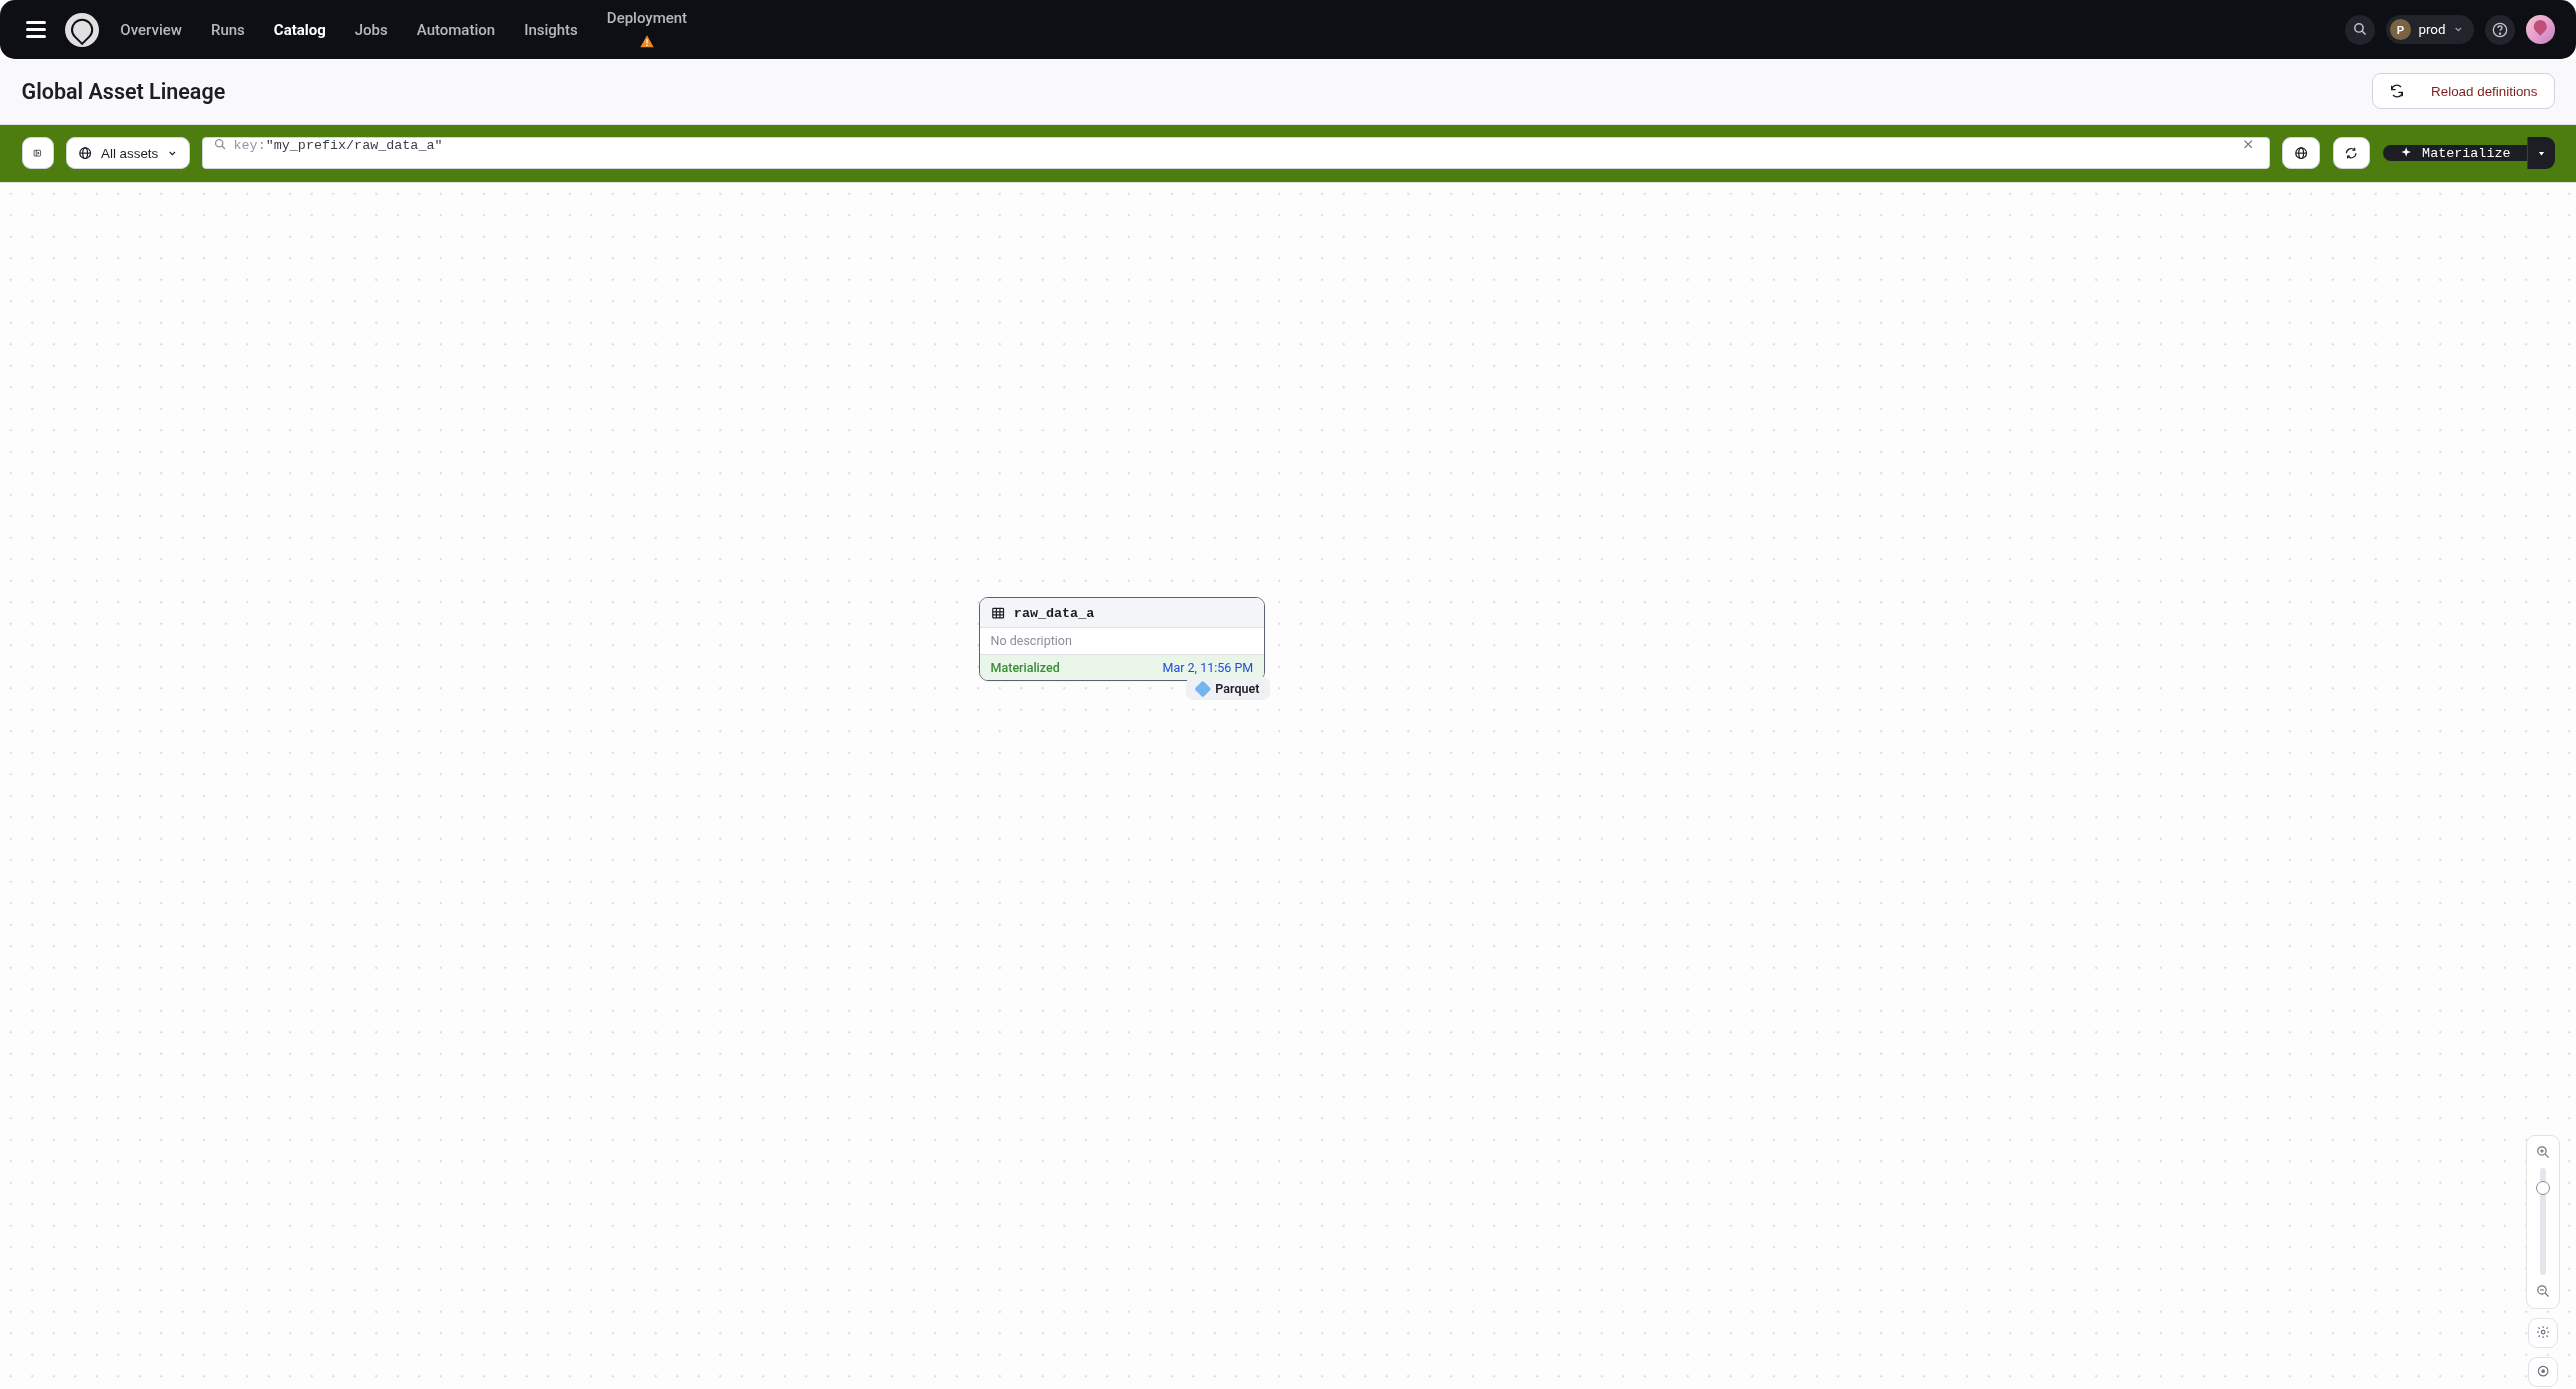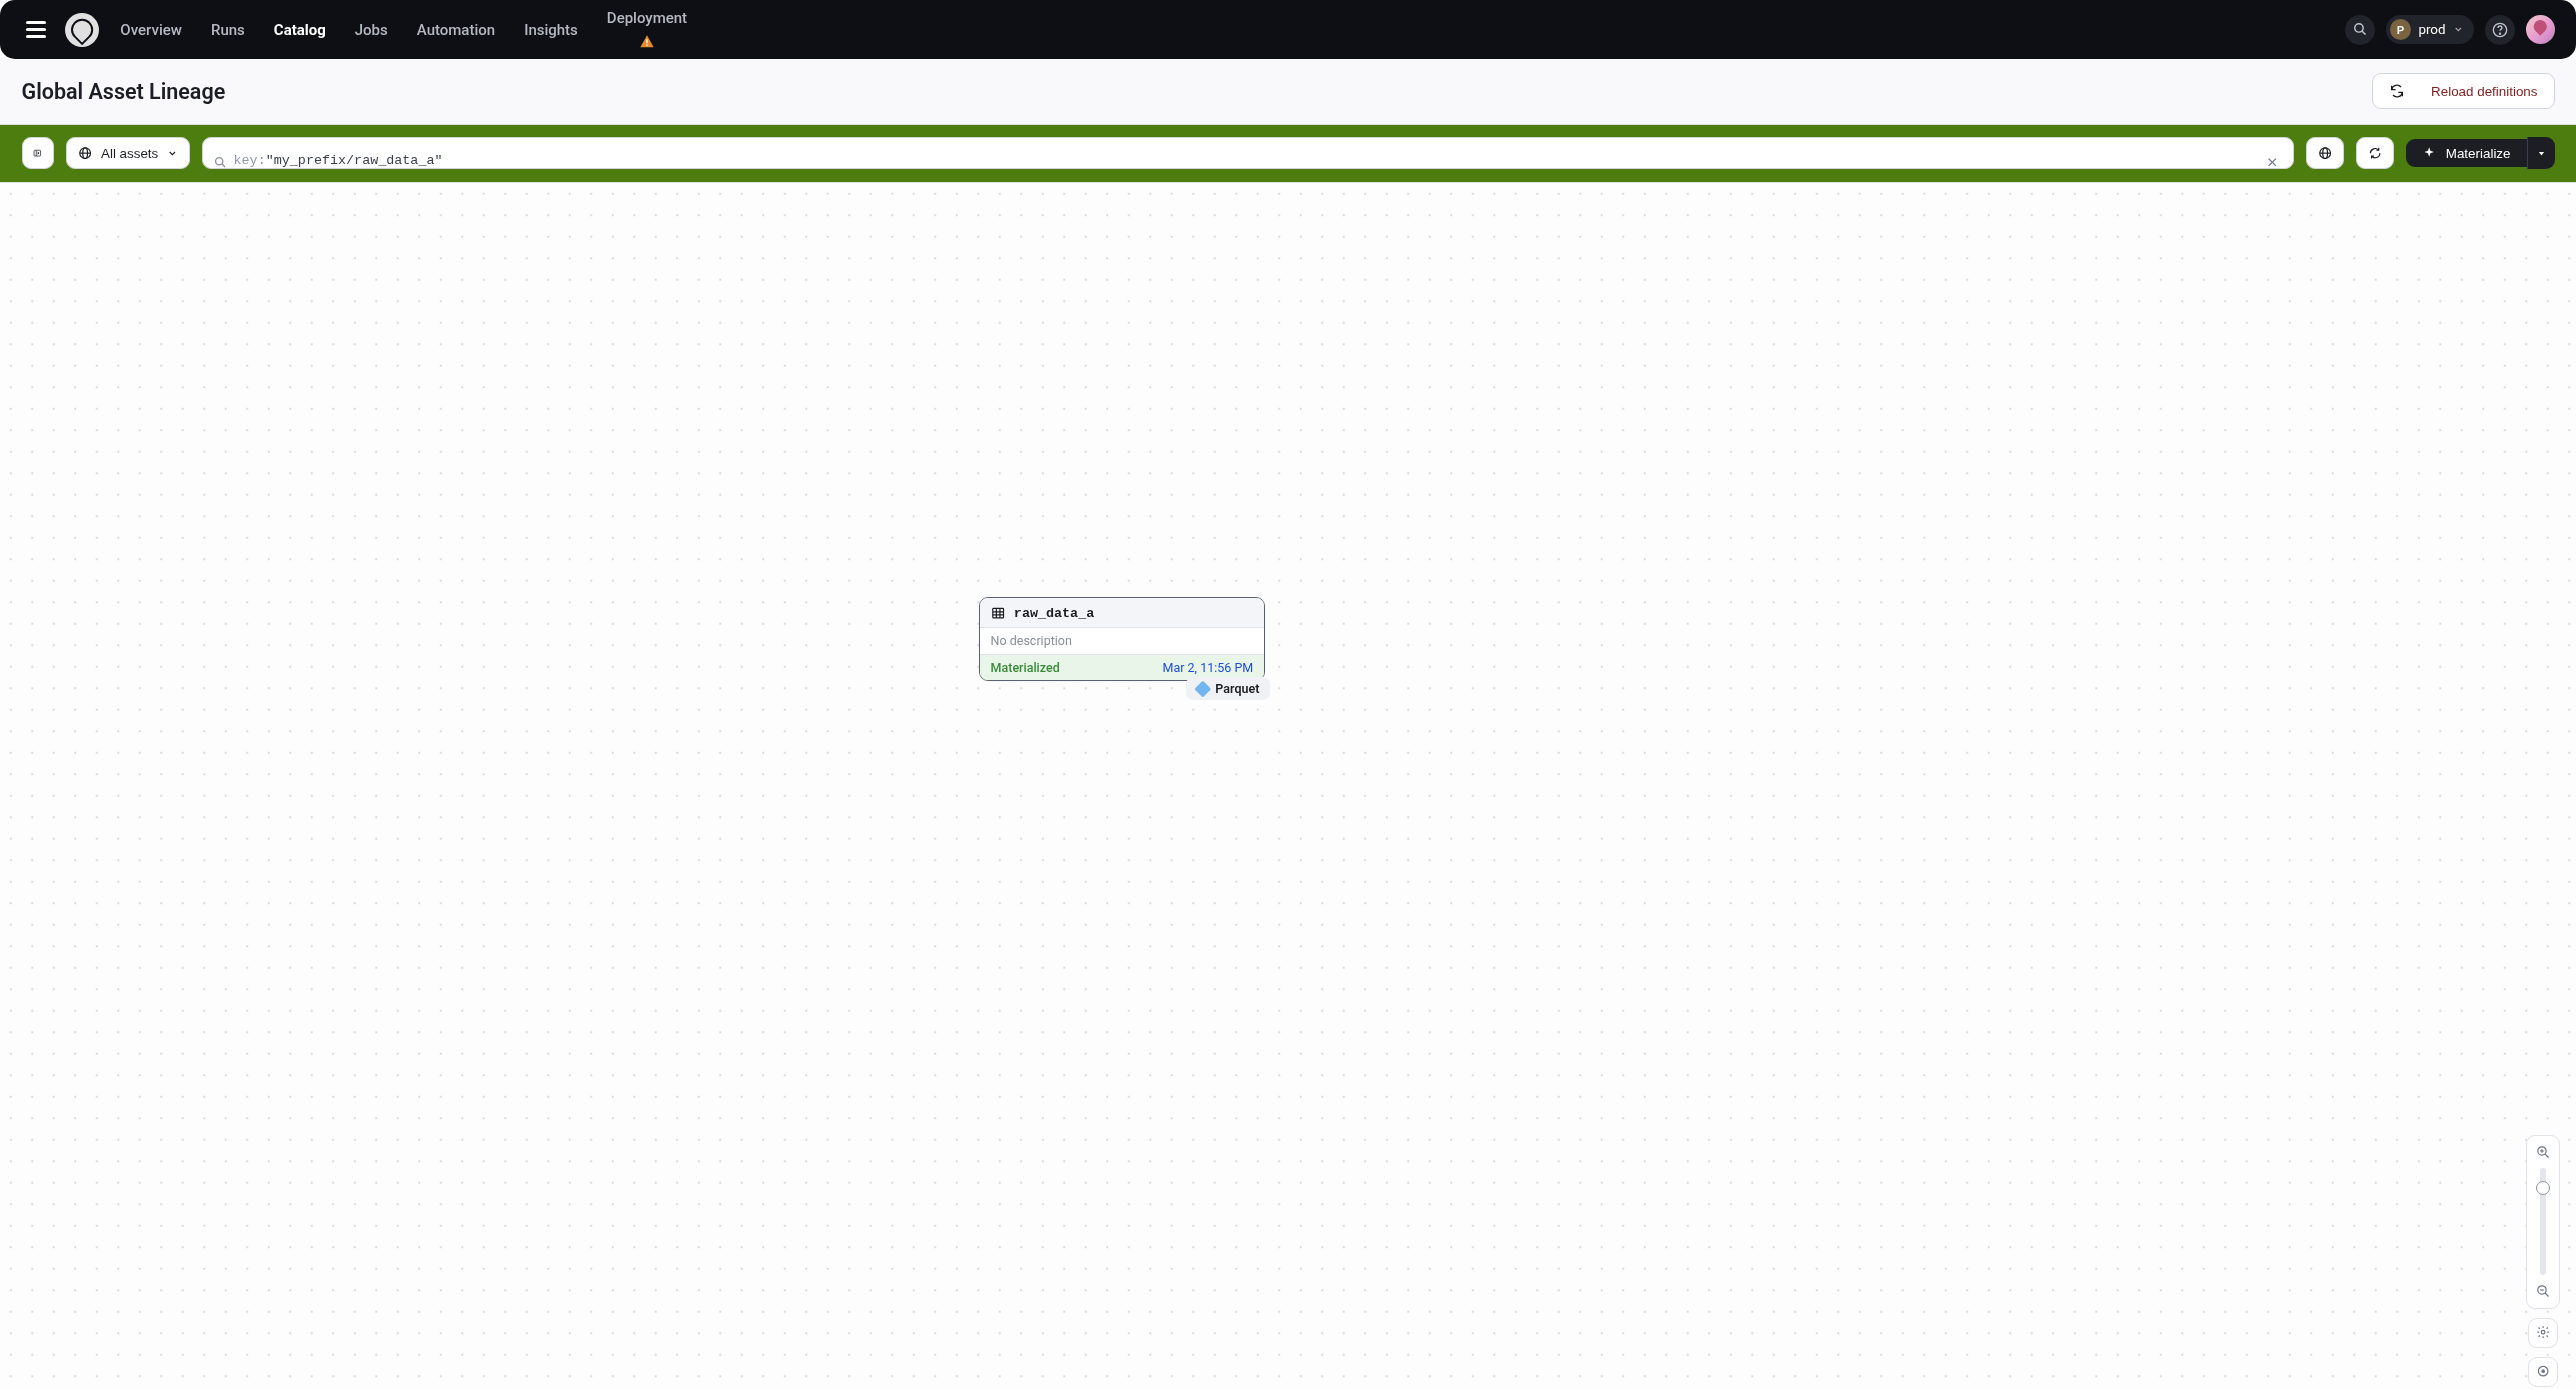--- a/index.html
+++ b/index.html
@@ -204,23 +204,23 @@
       width: 32px;
     }
     .all-assets-btn {
       gap: 9px;
       font-size: 13.4px;
       color: #1c1e24;
     }
     .search-wrapper {
       flex: 1;
       display: flex;
-      align-items: flex-end;
+      align-items: flex-start;
       border: 0.9px solid #d0d4dc;
-      border-radius: 9px;
+      border-radius: 4px;
       padding: 0 10.7px;
       height: 32px;
       background: #fff;
     }
     .search-content {
       flex: 1;
       font-family: "SF Mono", Menlo, Monaco, "Courier New", monospace;
       font-size: 13.4px;
       padding: 0 7.2px;
       display: flex;
@@ -234,26 +234,27 @@
       font-size: 16px;
       padding: 0 3.6px;
     }
     .materialize-btn {
       display: flex;
       align-items: center;
       gap: 9px;
       border: none;
       border-radius: 9px 0 0 9px;
       padding: 0 16px;
-      height: 28px;
+      height: 16px;
       background: #1c1e24;
       color: #fff;
       cursor: pointer;
       font-size: 13.4px;
       font-weight: 500;
+      font-family: Liberation Mono, monospace;
     }
     .materialize-dropdown {
       border: none;
       border-left: 0.9px solid #3a3f4c;
       border-radius: 0 9px 9px 0;
       padding: 0 9px;
       height: 32px;
       background: #1c1e24;
       color: #fff;
       cursor: pointer;

